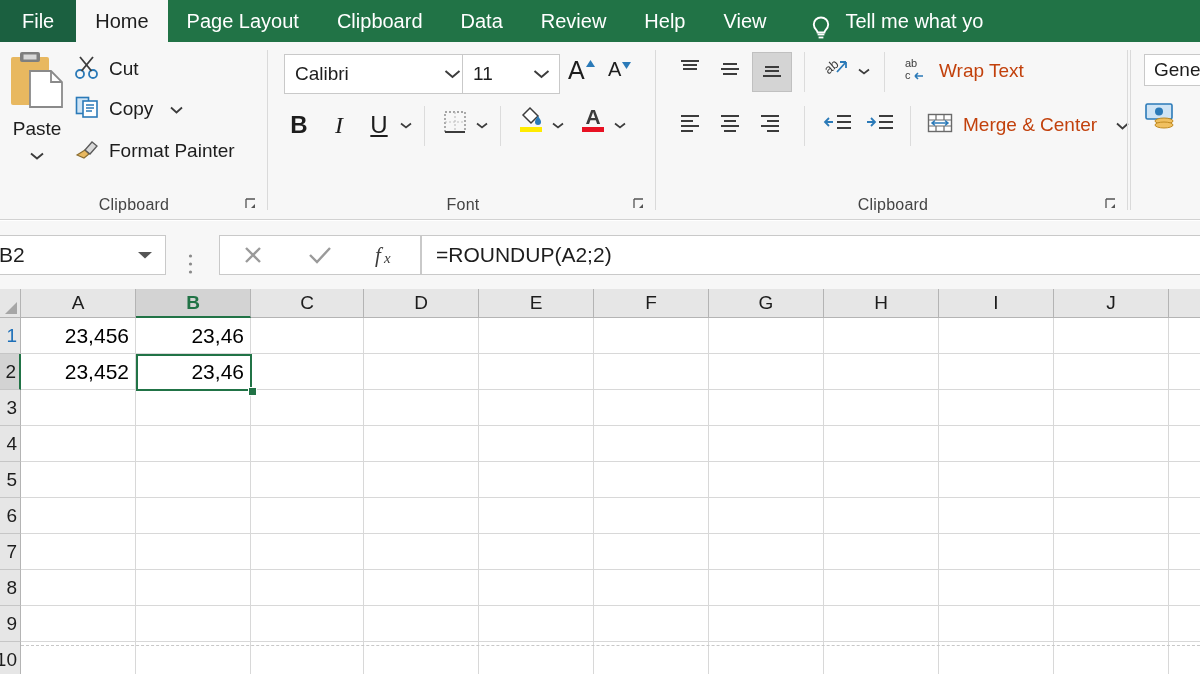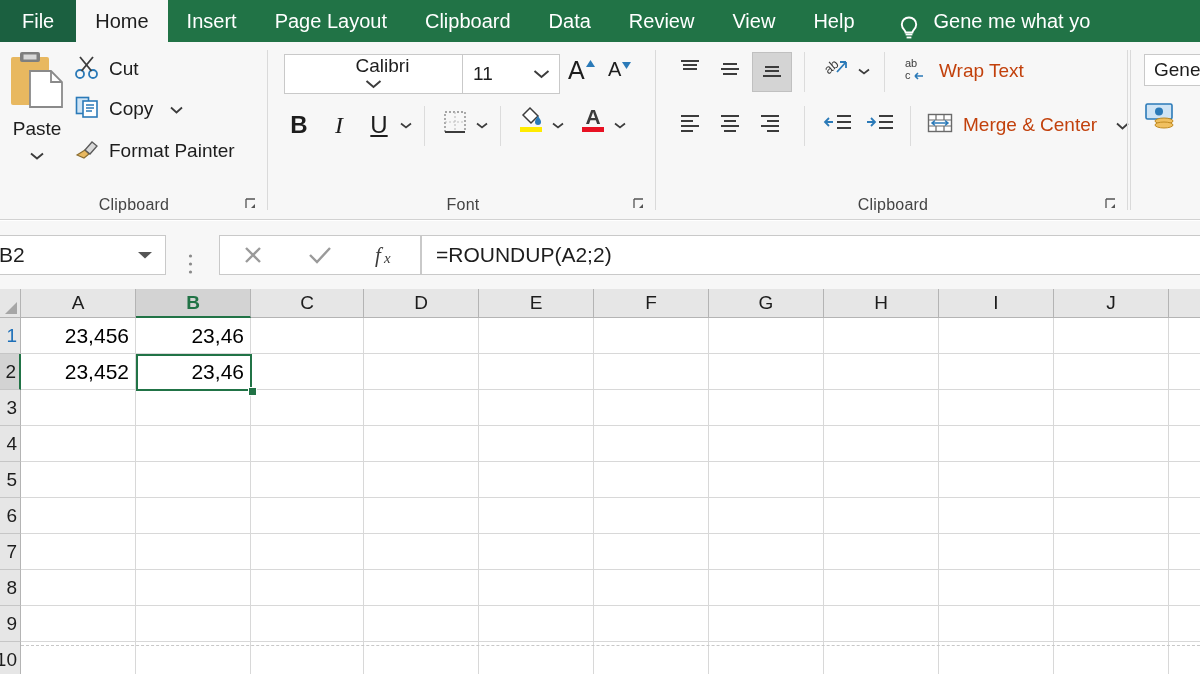--- a/index.html
+++ b/index.html
@@ -180,36 +180,35 @@
 </style>
 </head>
 <body>
 
 <div id="app">
 
   <div class="tabbar">
     <div id="tabs-host" style="display:flex;align-items:flex-end;height:42px;">
         <div class="tab file">File</div>
         <div class="tab active">Home</div>
-        <div class="tab">Insert</div>
         <div class="tab">Page Layout</div>
         <div class="tab">Clipboard</div>
         <div class="tab">Data</div>
         <div class="tab">Review</div>
+        <div class="tab">Help</div>
         <div class="tab">View</div>
-        <div class="tab">Help</div>
       </div>
     <div class="bulb">
       <svg width="26" height="28" viewBox="0 0 26 28">
         <path d="M13 3.5c-4.2 0-7.2 3.1-7.2 7 0 2.6 1.4 4.4 2.6 5.7.7.8 1.1 1.5 1.2 2.3h6.8c.1-.8.5-1.5 1.2-2.3 1.2-1.3 2.6-3.1 2.6-5.7 0-3.9-3-7-7.2-7z" fill="none" stroke="#ffffff" stroke-width="1.9"></path>
         <rect x="9.6" y="19.6" width="6.8" height="1.8" fill="#ffffff"></rect>
         <rect x="10.6" y="22.6" width="4.8" height="1.8" fill="#ffffff"></rect>
       </svg>
     </div>
-    <div class="tellme">Gene me what yo</div>
+    <div class="tellme">Tell me what yo</div>
   </div>
 
   <div class="ribbon">
 
     <div class="grp" id="g-clipboard">
 
       <div class="paste-btn">
         <span>
           <svg width="58" height="62" viewBox="0 0 58 62">
             <rect x="3" y="7" width="38" height="48" rx="2" fill="#e8b860"></rect>
@@ -269,21 +268,21 @@
         <svg width="14" height="14" viewBox="0 0 14 14">
           <path d="M2 2h9M2 2v9" stroke="#555" stroke-width="1.3" fill="none"></path>
           <path d="M11 7v4H7z" fill="#555"></path>
         </svg>
       </div>
       <div class="grp-sep" style="right:0;"></div>
     </div>
 
     <div class="grp" id="g-font">
 
-      <div class="fontbox" style="left:14px;top:12px;width:187px;height:40px;flex-direction:column;">
+      <div class="fontbox" style="left:14px;top:12px;width:187px;height:40px;">
         <span class="val">Calibri</span>
         <span class="cv">
           <svg width="17" height="10" viewBox="0 0 17 10">
               <path d="M1.5 2l7 6 7-6" fill="none" stroke="#3c3c3c" stroke-width="2"></path>
             </svg>
         </span>
       </div>
 
       <div class="fontbox" style="left:192px;top:12px;width:98px;height:40px;gap:20px;">
         <span class="val">11</span>

